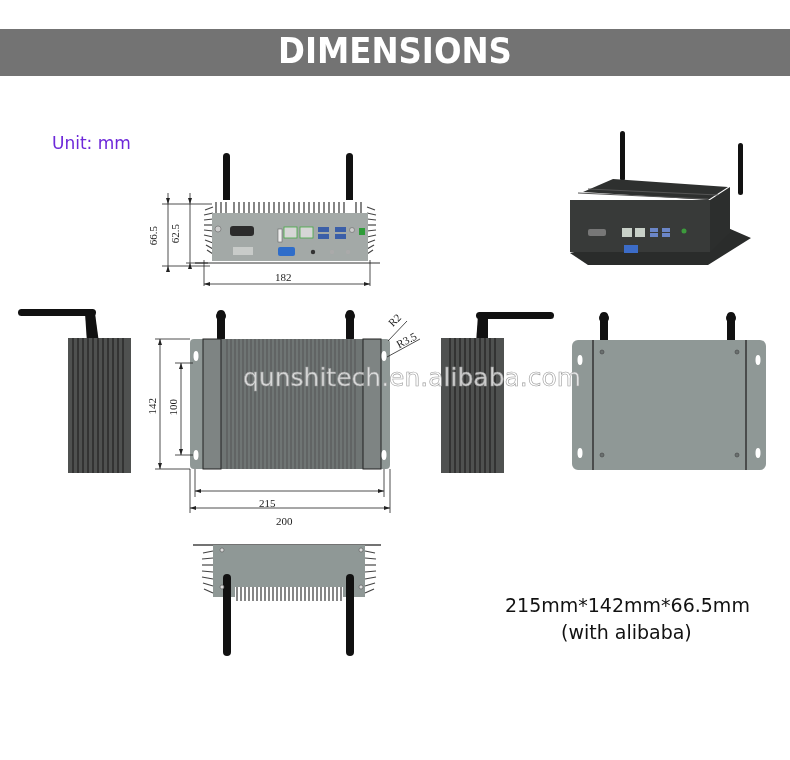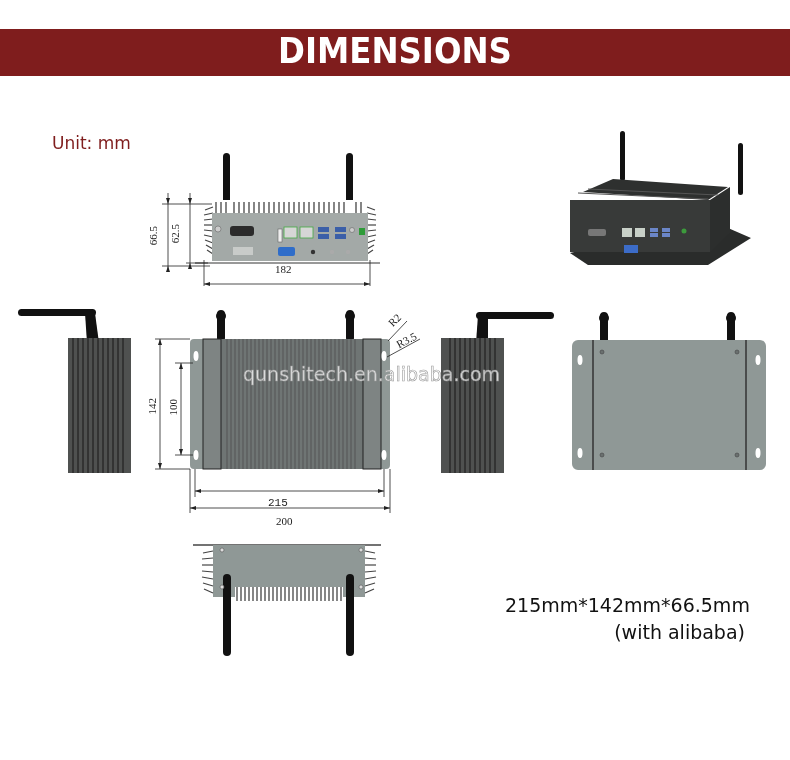--- a/index.html
+++ b/index.html
@@ -1,26 +1,26 @@
 <!DOCTYPE html>
 <html><head>
 <meta charset="utf-8">
 <style>
   html, body { margin:0; padding:0; }
   body { width:790px; height:760px; background:#ffffff; position:relative; overflow:hidden;
          font-family:"Liberation Sans", sans-serif; }
-  .banner { position:absolute; left:0; top:29px; width:790px; height:47px; background:#7f1d1d; }
+  .banner { position:absolute; left:0; top:29px; width:790px; height:47px; background:#737373; }
   .banner-title { position:absolute; left:0; right:0; top:1px; text-align:center; color:#fff;
          font-family:"DejaVu Sans", sans-serif; font-weight:bold; font-size:36px; letter-spacing:0px; transform:scaleX(0.9); }
-  .unit { position:absolute; left:52px; top:133px; font-size:17px; color:#7f1d1d; font-family:"DejaVu Sans", sans-serif; }
+  .unit { position:absolute; left:52px; top:133px; font-size:17px; color:#6d28d9; font-family:"DejaVu Sans", sans-serif; }
   .dim { position:absolute; font-family:"Liberation Serif", serif; font-size:11px; color:#222; }
   .vt { writing-mode:vertical-rl; transform:rotate(180deg); }
   .spec { position:absolute; left:505px; top:592px; width:240px; font-family:"DejaVu Sans", sans-serif; font-size:19px; color:#111; line-height:27px; }
-  .spec div { white-space:nowrap;text-align:right; }
-  .watermark { position:absolute; left:243px; top:363px; font-size:19px; color:rgba(255,255,255,0.75);
+  .spec div { white-space:nowrap; }
+  .watermark { position:absolute; left:243px; top:363px; font-size:25px; color:rgba(255,255,255,0.75);
                font-family:"DejaVu Sans", sans-serif; -webkit-text-stroke:0.6px #9a9a9a; letter-spacing:0px; }
   svg { position:absolute; overflow:visible; }
 </style>
 </head>
 <body>
 
 <div class="banner">
   <div class="banner-title">DIMENSIONS</div>
 </div>
 
@@ -118,21 +118,21 @@
   </g>
   <polygon points="18,54 16,48 20,48" fill="#222"></polygon>
     <polygon points="18,116 16,122 20,122" fill="#222"></polygon>
   <polygon points="40,54 38,48 42,48" fill="#222"></polygon>
     <polygon points="40,113 38,119 42,119" fill="#222"></polygon>
   <polygon points="54,134 60,132 60,136" fill="#222"></polygon>
     <polygon points="220,134 214,132 214,136" fill="#222"></polygon>
 </svg>
 <div class="dim vt" style="left:147px;top:226px;">66.5</div>
 <div class="dim vt" style="left:169px;top:224px;">62.5</div>
-<div class="dim" style="left:275px;top:263px;">182</div>
+<div class="dim" style="left:275px;top:271px;">182</div>
 
 <svg style="left:558px;top:125px" width="200" height="150">
   <rect x="62" y="6" width="5" height="50" rx="2.5" fill="#111"></rect>
   <rect x="180" y="18" width="5" height="52" rx="2.5" fill="#111"></rect>
   <polygon points="25,67 55,54 170,62 150,75" fill="#2e302f"></polygon>
   <polygon points="12,128 55,118 150,122 170,103 193,113 150,140 30,140" fill="#2a2c2b"></polygon>
   <rect x="12" y="75" width="140" height="52" fill="#383a39"></rect>
   <polygon points="152,75 172,62 172,108 152,127" fill="#2c2e2d"></polygon>
   <g stroke="#555" stroke-width="1">
     <line x1="20" y1="68" x2="150" y2="74"></line>
@@ -239,21 +239,21 @@
   <polygon points="36,58 34,64 38,64" fill="#222"></polygon>
     <polygon points="36,150 34,144 38,144" fill="#222"></polygon>
   <polygon points="50,186 56,184 56,188" fill="#222"></polygon>
     <polygon points="239,186 233,184 233,188" fill="#222"></polygon>
   <polygon points="45,203 51,201 51,205" fill="#222"></polygon>
     <polygon points="245,203 239,201 239,205" fill="#222"></polygon>
 </svg>
 <div class="dim vt" style="left:146px;top:398px;">142</div>
 <div class="dim vt" style="left:167px;top:399px;">100</div>
 <div class="dim" style="left:276px;top:480px;margin-top:35px;">200</div>
-<div class="dim" style="left:268px;top:497px;font-family:Liberation Mono, monospace;">215</div>
+<div class="dim" style="left:259px;top:497px;">215</div>
 <div class="dim" style="left:388px;top:314px;transform:rotate(-45deg);">R2</div>
 <div class="dim" style="left:396px;top:334px;transform:rotate(-28deg);">R3.5</div>
 
 <svg style="left:438px;top:305px" width="120" height="170">
   <rect x="38" y="7" width="78" height="7" rx="3.5" fill="#111"></rect>
   <polygon points="40,10 50,10 50,38 38,38" fill="#111"></polygon>
   <rect x="3" y="33" width="63" height="135" fill="#4f5150"></rect>
   <g stroke="#2c2d2c" stroke-width="1.6">
     <line x1="12" y1="33" x2="12" y2="168"></line>
       <line x1="17" y1="33" x2="17" y2="168"></line>

